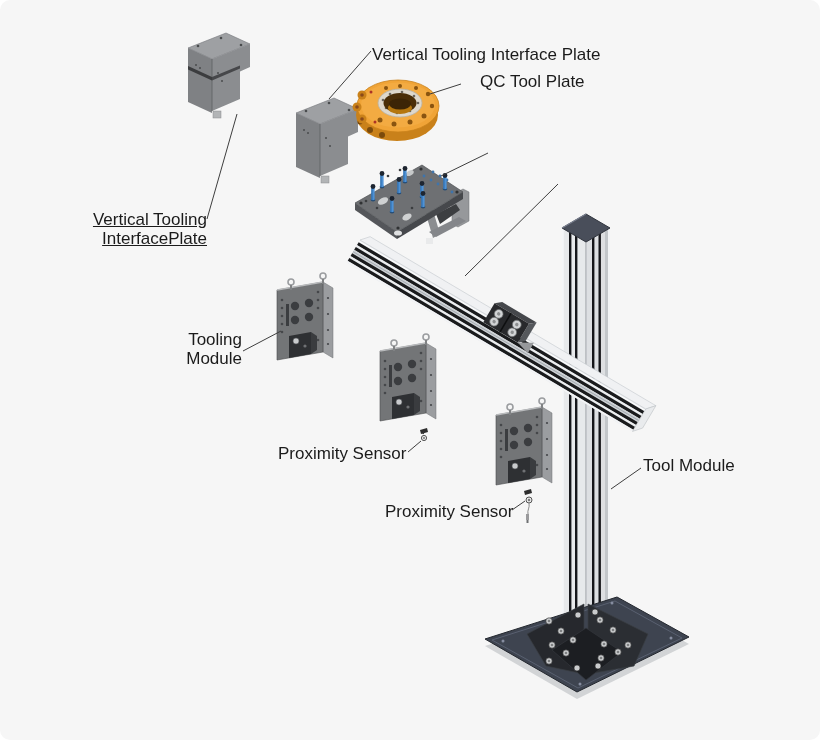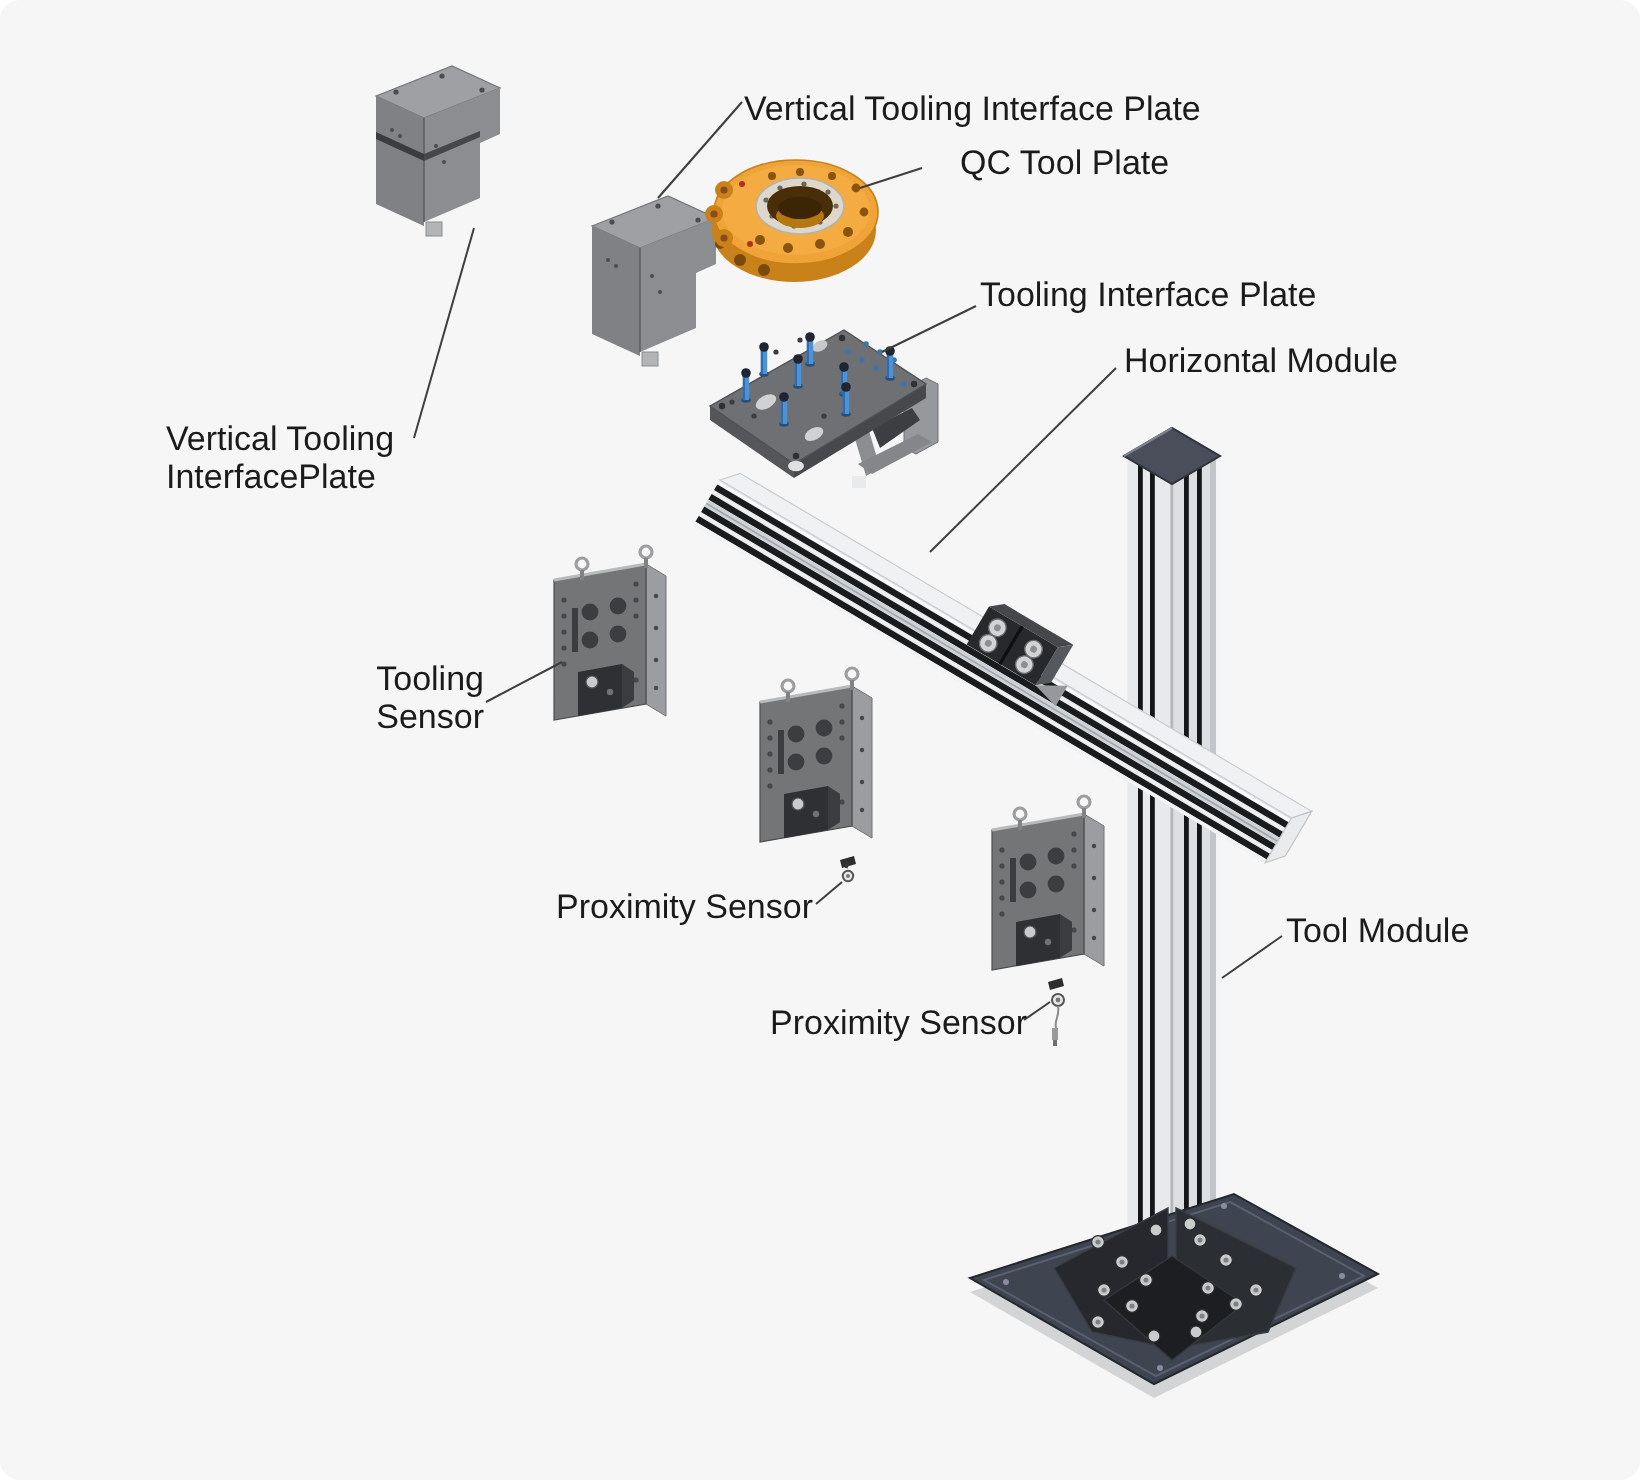--- a/index.html
+++ b/index.html
@@ -1,20 +1,20 @@
 <!DOCTYPE html>
 <html><head>
 <meta charset="utf-8">
 <style>
   html,body{margin:0;padding:0;background:#ffffff;}
   .stage{position:relative;width:820px;height:740px;background:#f6f6f6;overflow:hidden;
          font-family:"Liberation Sans",sans-serif;border-radius:10px;}
   svg{position:absolute;left:0;top:0;}
   .label{position:absolute;font:17px/19px "Liberation Sans",sans-serif;color:#1b1b1b;white-space:nowrap;}
-  .label.center{text-align:left;}
+  .label.center{text-align:right;text-decoration:underline;}
   .label.right{text-align:right;}
   .label span{display:block;}
 </style>
 </head>
 <body>
 
 <div class="stage">
 
 <svg width="820" height="740" viewBox="0 0 820 740">
   <defs>
@@ -334,32 +334,30 @@
     <line x1="408" y1="452" x2="421" y2="441"></line>
     <line x1="512" y1="510" x2="525" y2="501"></line>
     <line x1="641" y1="468" x2="611" y2="489"></line>
   </g>
 </svg>
 
 <div class="label" style="left:372px;top:45px">Vertical Tooling Interface Plate</div>
 
 <div class="label" style="left:480px;top:72px">QC Tool Plate</div>
 
-<div class="label" style="left:490px;top:138px">Tooling Interface Plate</div>
-
-<div class="label" style="left:562px;top:171px">Horizontal Module</div>
+
 
 <div class="label center" style="left:83px;top:210px;width:124px">
   <span>Vertical Tooling</span>
   <span>InterfacePlate</span>
 </div>
 
 <div class="label right" style="left:158px;top:330px;width:84px">
   <span>Tooling</span>
-  <span>Sensor</span>
+  <span>Module</span>
 </div>
 
 <div class="label" style="left:278px;top:444px">Proximity Sensor</div>
 
 <div class="label" style="left:385px;top:502px">Proximity Sensor</div>
 
 <div class="label" style="left:643px;top:456px">Tool Module</div>
 
 </div>
 

